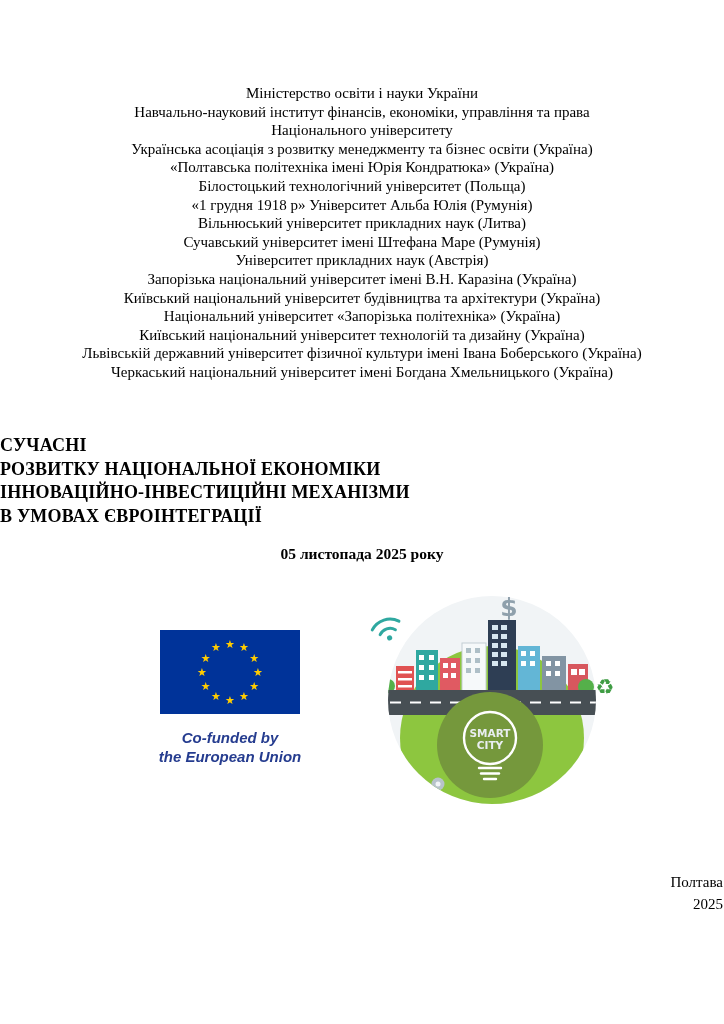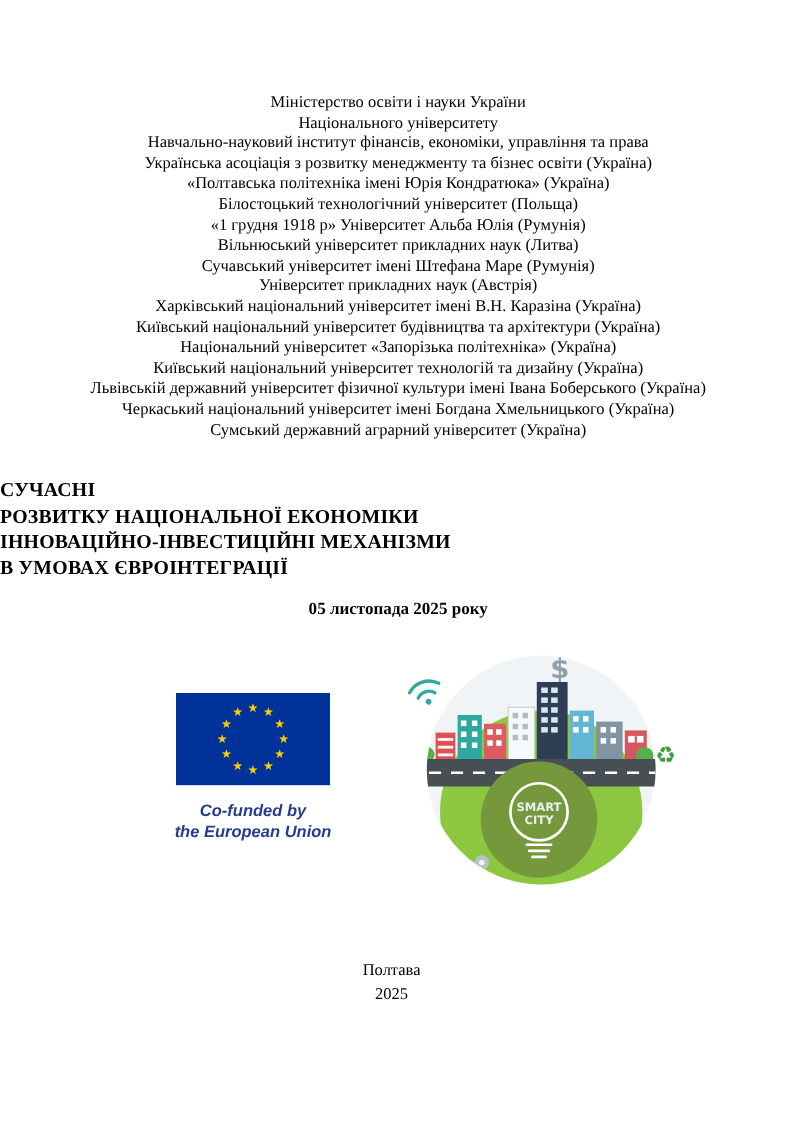--- a/index.html
+++ b/index.html
@@ -38,48 +38,47 @@
   .eu-label {
     margin-top:14px;
     font-family:"Liberation Sans", sans-serif;
     font-weight:bold;
     font-size:15px; line-height:19px;
     color:#253c8f;
     font-style:italic;
   }
   .city-block { position:absolute; left:338px; top:588px; }
   .footer-block {
-    position:absolute; top:872px; left:0; right:12px;
-    text-align:center;
+    position:absolute; top:872px; left:0; right:1px;
+    text-align:right;
     font-size:15px; line-height:21.5px;
   }
 </style>
 </head>
 <body>
 
 <div class="page">
 
   <div class="header-block">
     <div class="hline">Міністерство освіти і науки України</div>
+    <div class="hline">Навчально-науковий інститут фінансів, економіки, управління та права</div>
     <div class="hline">Національного університету</div>
-    <div class="hline">Навчально-науковий інститут фінансів, економіки, управління та права</div>
     <div class="hline">Українська асоціація з розвитку менеджменту та бізнес освіти (Україна)</div>
     <div class="hline">«Полтавська політехніка імені Юрія Кондратюка» (Україна)</div>
     <div class="hline">Білостоцький технологічний університет (Польща)</div>
     <div class="hline">«1 грудня 1918 р» Університет Альба Юлія (Румунія)</div>
     <div class="hline">Вільнюський університет прикладних наук (Литва)</div>
     <div class="hline">Сучавський університет імені Штефана Маре (Румунія)</div>
     <div class="hline">Університет прикладних наук (Австрія)</div>
-    <div class="hline">Харківський національний університет імені В.Н. Каразіна (Україна)</div>
+    <div class="hline">Запорізька національний університет імені В.Н. Каразіна (Україна)</div>
     <div class="hline">Київський національний університет будівництва та архітектури (Україна)</div>
     <div class="hline">Національний університет «Запорізька політехніка» (Україна)</div>
     <div class="hline">Київський національний університет технологій та дизайну (Україна)</div>
     <div class="hline">Львівській державний університет фізичної культури імені Івана Боберського (Україна)</div>
     <div class="hline">Черкаський національний університет імені Богдана Хмельницького (Україна)</div>
-    <div class="hline">Сумський державний аграрний університет (Україна)</div>
   </div>
 
   <div class="title-block">
     <div>СУЧАСНІ</div>
     <div>РОЗВИТКУ НАЦІОНАЛЬНОЇ ЕКОНОМІКИ</div>
     <div>ІННОВАЦІЙНО-ІНВЕСТИЦІЙНІ МЕХАНІЗМИ</div>
     <div>В УМОВАХ ЄВРОІНТЕГРАЦІЇ</div>
   </div>
 
   <div class="date-line">05 листопада 2025 року</div>

